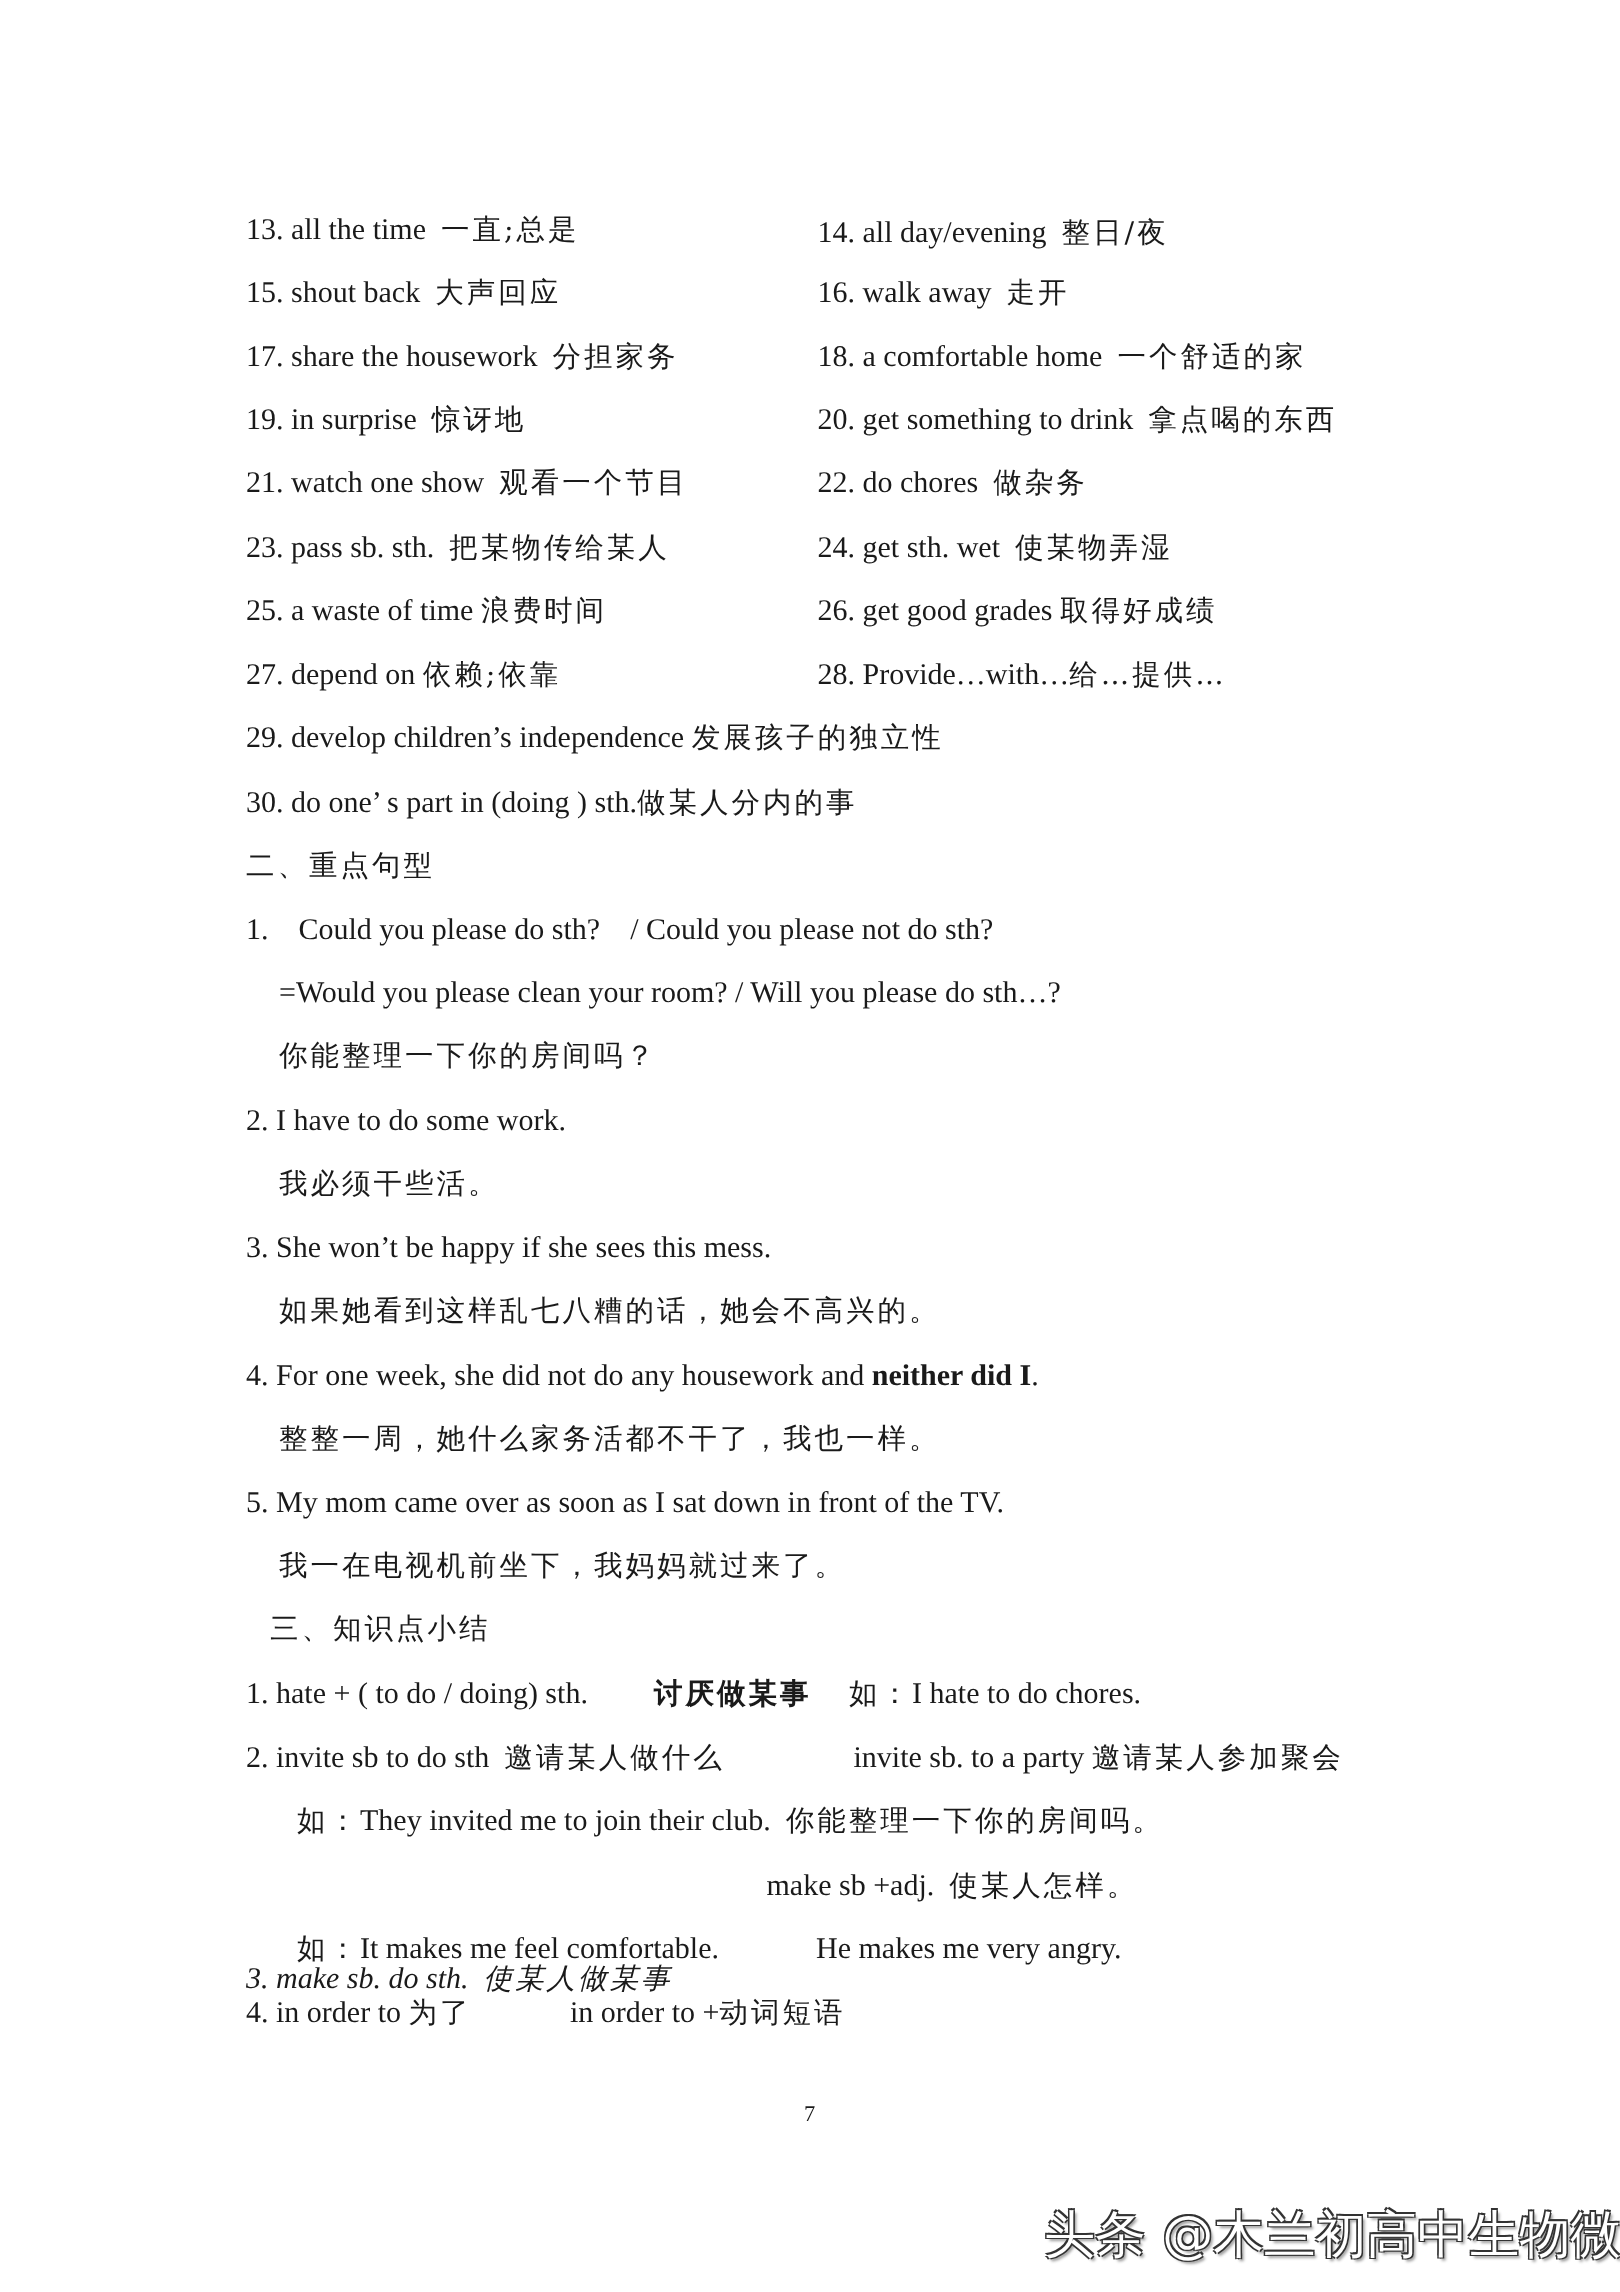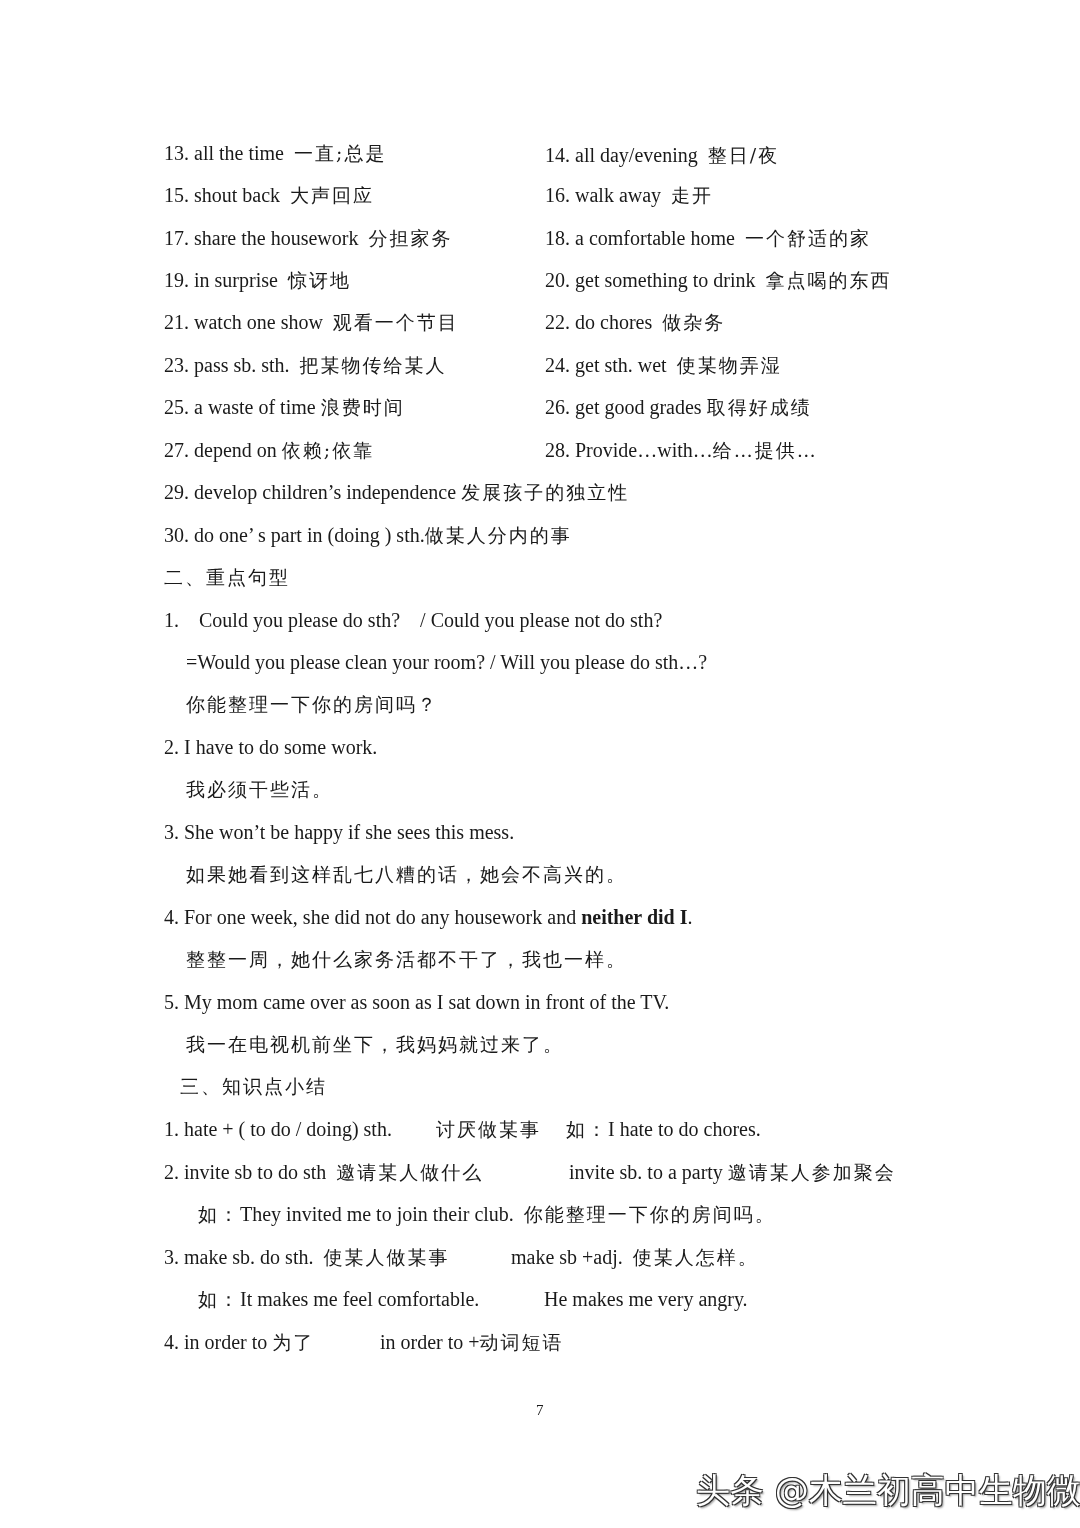--- a/index.html
+++ b/index.html
@@ -59,28 +59,28 @@
   <div class="line zh" style="left:186px;top:947px;">整整一周，她什么家务活都不干了，我也一样。</div>
 
   <div class="line" style="left:164px;top:990px;font-family:Liberation Serif, serif;">5. My mom came over as soon as I sat down in front of the TV.</div>
   <div class="line zh" style="left:186px;top:1032px;">我一在电视机前坐下，我妈妈就过来了。</div>
 </div>
 
 <div>
   <div class="line zh" style="left:180px;top:1074px;">三、知识点小结</div>
 
   <div class="line" style="left:164px;top:1117px;"><span>1. hate + ( to do / doing) sth.</span></div>
-  <div class="line zh" style="left:436px;top:1117px;">讨厌做某事</div>
+  <div class="line zh" style="left:436px;top:1117px;font-weight:bold;">讨厌做某事</div>
   <div class="line" style="left:566px;top:1117px;"><span class="zh">如：</span><span>I hate to do chores.</span></div>
 
   <div class="line" style="left:164px;top:1160px;"><span>2. invite sb to do sth</span>&nbsp; <span class="zh">邀请某人做什么</span></div>
   <div class="line" style="left:569px;top:1160px;"><span>invite sb. to a party</span> <span class="zh">邀请某人参加聚会</span></div>
   <div class="line" style="left:198px;top:1202px;"><span class="zh">如：</span><span>They invited me to join their club.</span>&nbsp; <span class="zh">你能整理一下你的房间吗。</span></div>
 
-  <div class="line" style="left:164px;top:1245px;"><span>3. make sb. do sth.</span>&nbsp; <span class="zh">使某人做某事</span></div>
+  <div class="line" style="left:164px;top:1307px;font-style:italic;"><span>3. make sb. do sth.</span>&nbsp; <span class="zh">使某人做某事</span></div>
   <div class="line" style="left:511px;top:1245px;"><span>make sb +adj.</span>&nbsp; <span class="zh">使某人怎样。</span></div>
   <div class="line" style="left:198px;top:1287px;"><span class="zh">如：</span><span>It makes me feel comfortable.</span></div>
   <div class="line" style="left:544px;top:1287px;">He makes me very angry.</div>
 
   <div class="line" style="left:164px;top:1330px;"><span>4. in order to</span> <span class="zh">为了</span></div>
   <div class="line" style="left:380px;top:1330px;"><span>in order to +</span><span class="zh">动词短语</span></div>
 </div>
 
 <div class="pagenum">7</div>
 <div class="watermark">头条 @木兰初高中生物微课</div>

